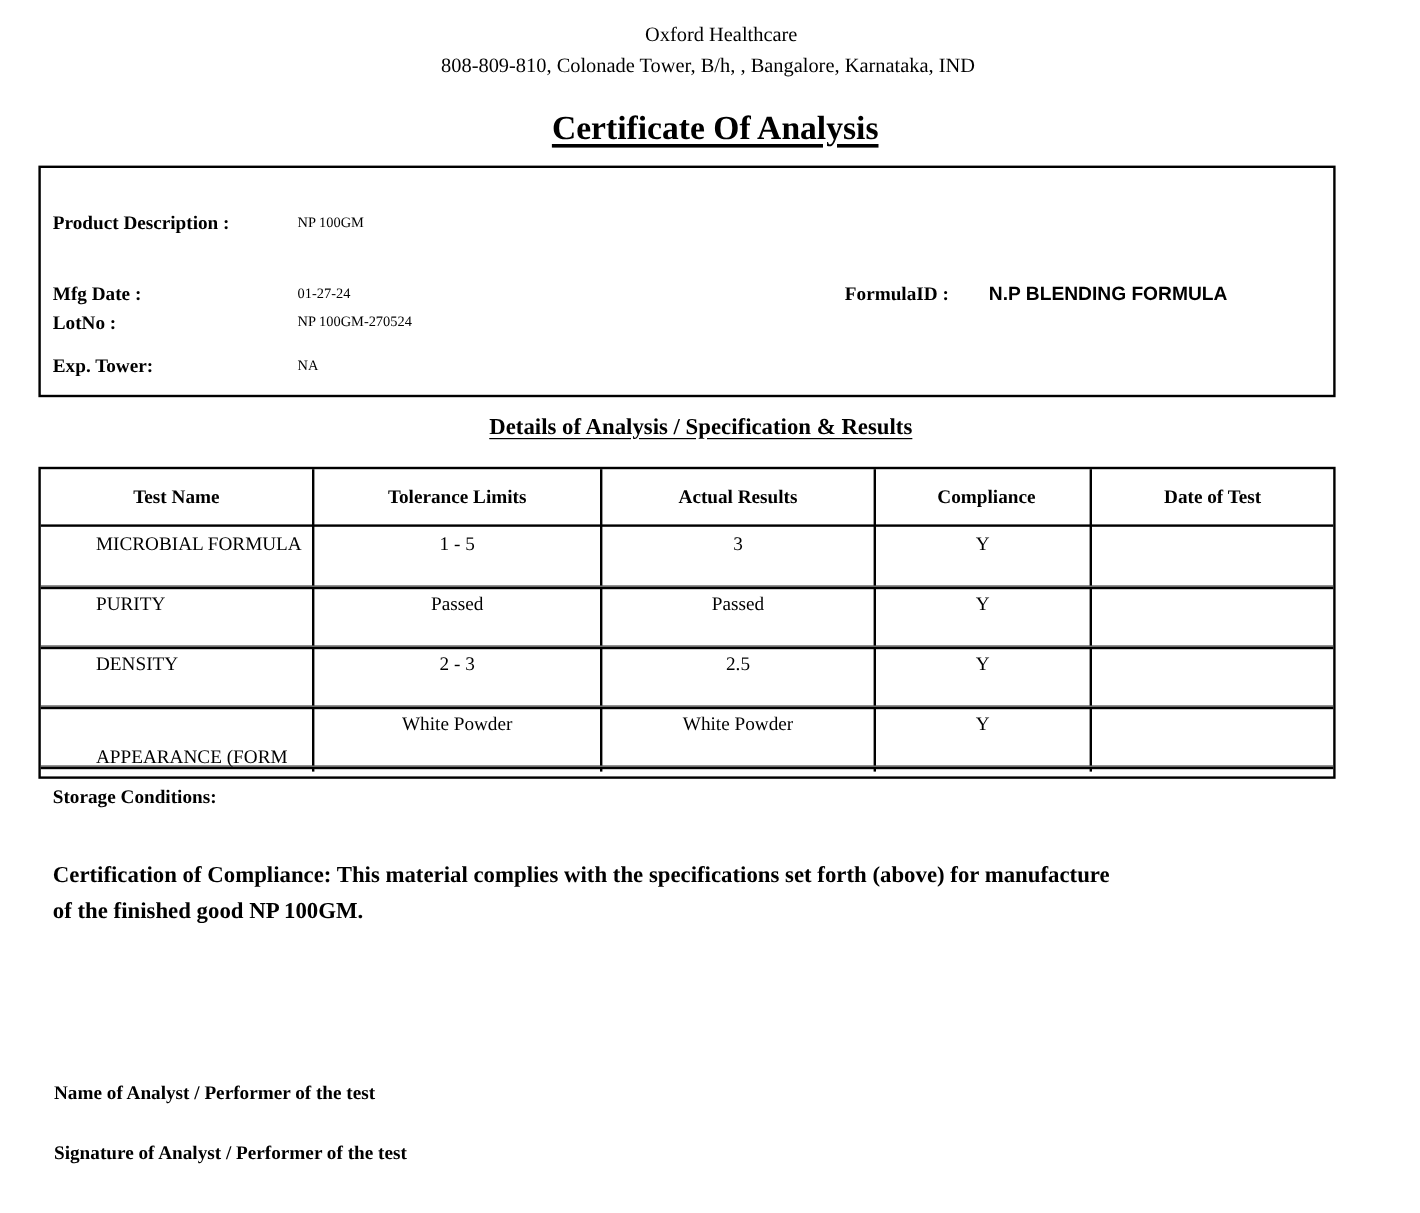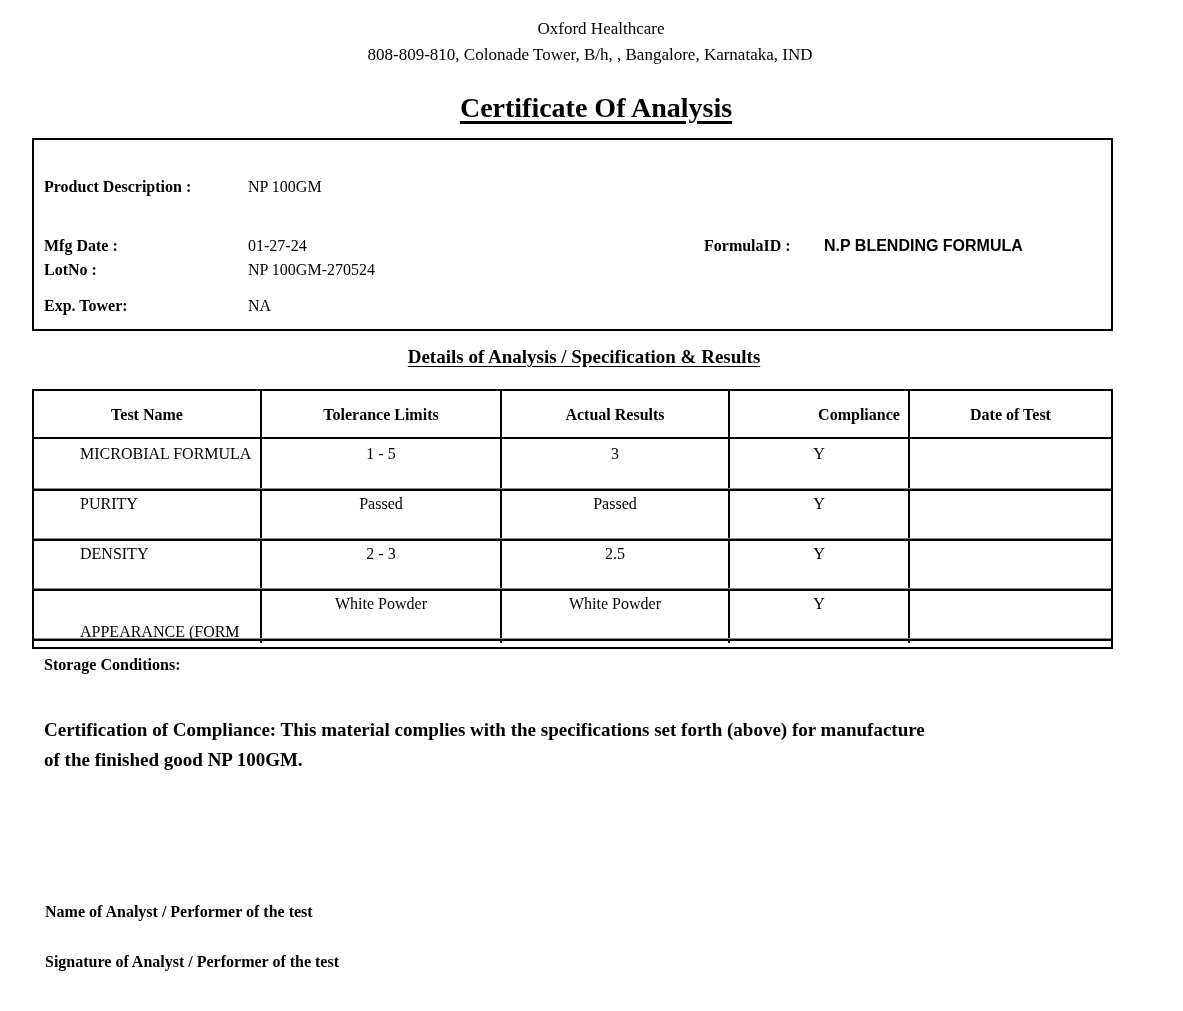--- a/index.html
+++ b/index.html
@@ -52,21 +52,21 @@
       height: 189px;
       border: 2px solid #000;
     }
     .info-label {
       position: absolute;
       font-size: 16px;
       font-weight: bold;
     }
     .info-value {
       position: absolute;
-      font-size: 16px;
+      font-size: 12px;
     }
     .info-value.sans {
       font-family: "Liberation Sans", "DejaVu Sans", sans-serif;
       font-size: 16px;
     }
     .section-title {
       position: absolute;
       top: 346px;
       left: 0;
       width: 1168px;
@@ -169,21 +169,21 @@
 
   <div class="row-line" style="top:46px;"></div>
   <div class="row-line double" style="top:97px;"></div>
   <div class="row-line double" style="top:147px;"></div>
   <div class="row-line double" style="top:197px;"></div>
   <div class="row-line double" style="top:247px;"></div>
 
   <div class="cell head" style="top:15px; left:0; width:226px;">Test Name</div>
   <div class="cell head" style="top:15px; left:228px; width:238px;">Tolerance Limits</div>
   <div class="cell head" style="top:15px; left:468px; width:226px;">Actual Results</div>
-  <div class="cell head" style="top:15px; left:693px; width:178px;padding-left:43px;">Compliance</div>
+  <div class="cell head" style="top:15px; left:656px; width:178px;padding-left:43px;">Compliance</div>
   <div class="cell head" style="top:15px; left:876px; width:201px;">Date of Test</div>
 
   <div class="cell" style="top:54px; left:46px; width:180px;">MICROBIAL FORMULA</div>
   <div class="cell center" style="top:54px; left:228px; width:238px;">1 - 5</div>
   <div class="cell center" style="top:54px; left:468px; width:226px;">3</div>
   <div class="cell center" style="top:54px; left:696px; width:178px;">Y</div>
   <div class="cell center" style="top:54px; left:876px; width:201px;"></div>
 
   <div class="cell" style="top:104px; left:46px; width:180px;">PURITY</div>
   <div class="cell center" style="top:104px; left:228px; width:238px;">Passed</div>

